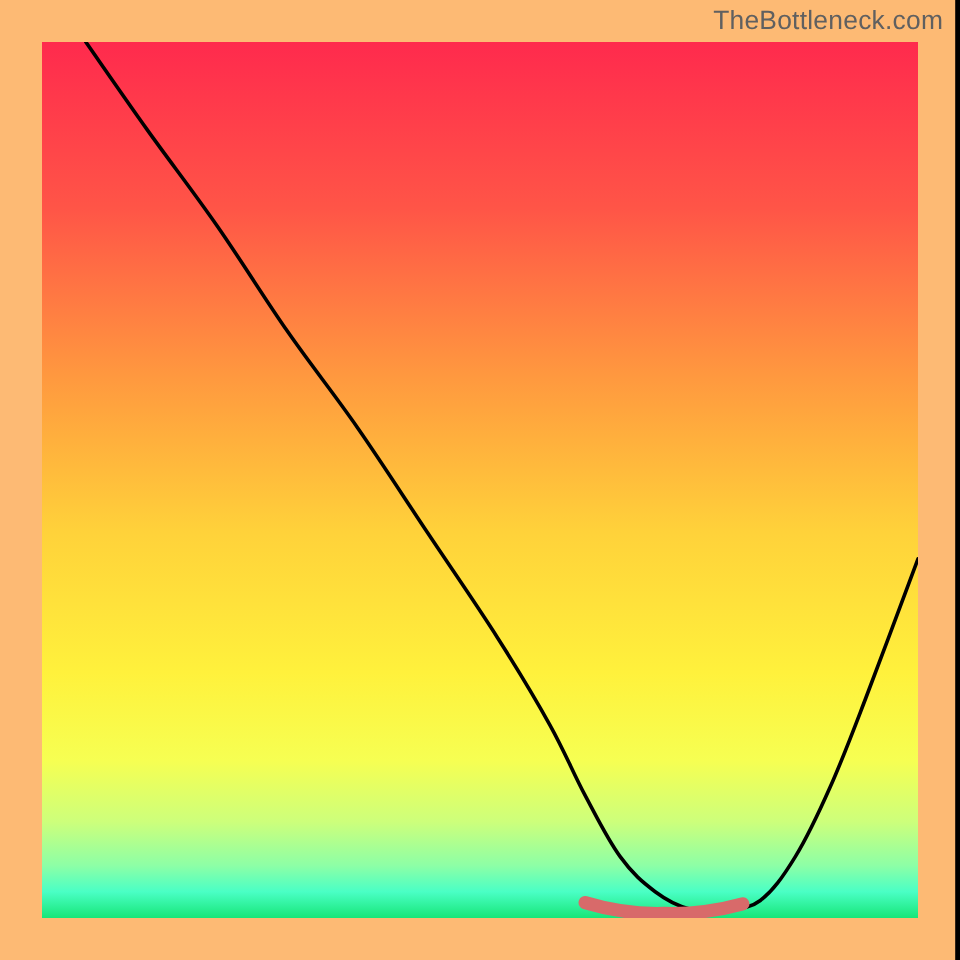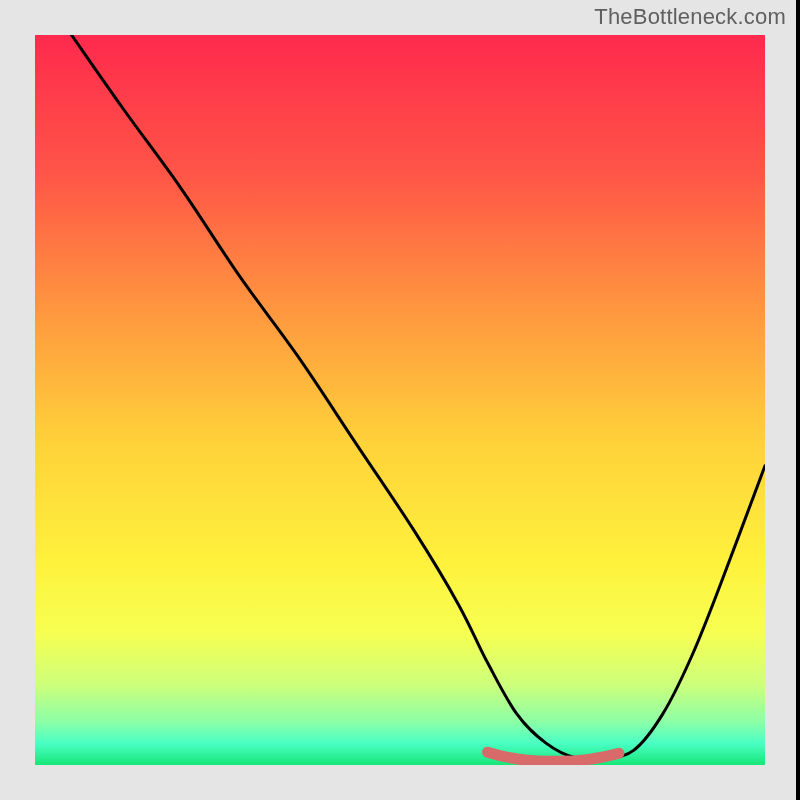--- a/index.html
+++ b/index.html
@@ -8,21 +8,21 @@
     width: 800px;
     height: 800px;
     background: #000;
     font-family: Arial, Helvetica, sans-serif;
     overflow: hidden;
   }
   .frame {
     position: relative;
     width: 796px;
     height: 800px;
-    background: #e5e5e5;
+    background: #fdba74;
   }
   .watermark {
     position: absolute;
     top: 4px;
     right: 10px;
     color: #606060;
     font-size: 22px;
     font-weight: 500;
     letter-spacing: 0.2px;
     z-index: 5;

